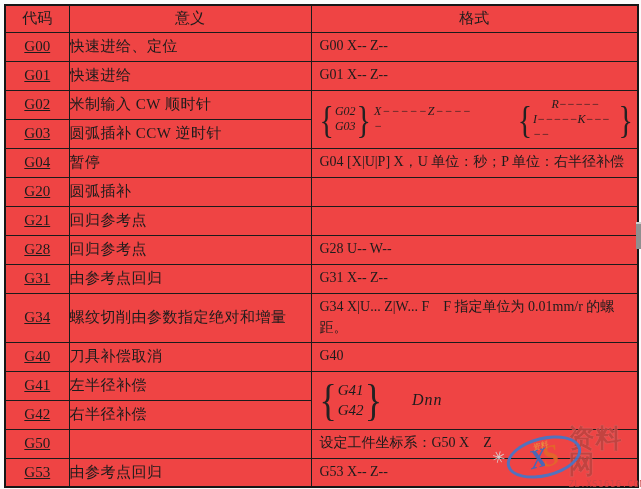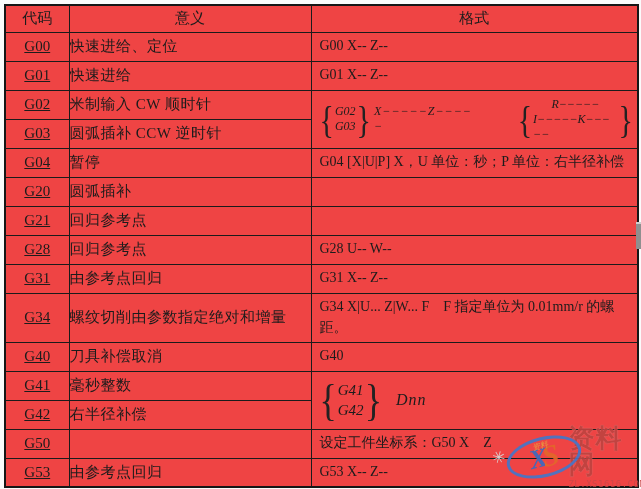--- a/index.html
+++ b/index.html
@@ -53,21 +53,21 @@
     transform: scaleY(1.25);
     color: #222;
   }
   .brace.big { font-size: 36px; }
   .stack { display: flex; flex-direction: column; padding: 0 1px; }
   .stack .t-center { text-align: center; }
   .mid-args { margin: 0 18px 0 3px; letter-spacing: 1px; }
   .right-group { margin-left: 26px; display: flex; align-items: center; }
   .g4142 { font-size: 15px; }
   .g4142 .stack { line-height: 1.35; }
-  .dnn { margin-left: 14px; font-size: 16px; letter-spacing: 1px; }
+  .dnn { margin-left: 30px; font-size: 16px; letter-spacing: 1px; }
 
   
   .watermark {
     position: absolute;
     left: 492px; top: 429px;
     width: 149px; height: 56px;
     display: flex; align-items: center;
     opacity: 0.92;
     pointer-events: none;
   }
@@ -211,21 +211,21 @@
     </tr>
 
     <tr class="row-r">
       <td class="code">G40</td>
       <td class="mean">刀具补偿取消</td>
       <td class="fmt">G40</td>
     </tr>
 
     <tr class="row-r">
       <td class="code">G41</td>
-      <td class="mean">毫秒整数</td>
+      <td class="mean">左半径补偿</td>
       <td class="fmt" rowspan="2">
         <div class="formula g4142">
           <span class="brace big">{</span>
           <span class="stack">
             <span>G41</span>
             <span>G42</span>
           </span>
           <span class="brace big">}</span>
           <span class="dnn">Dnn</span>
         </div>

